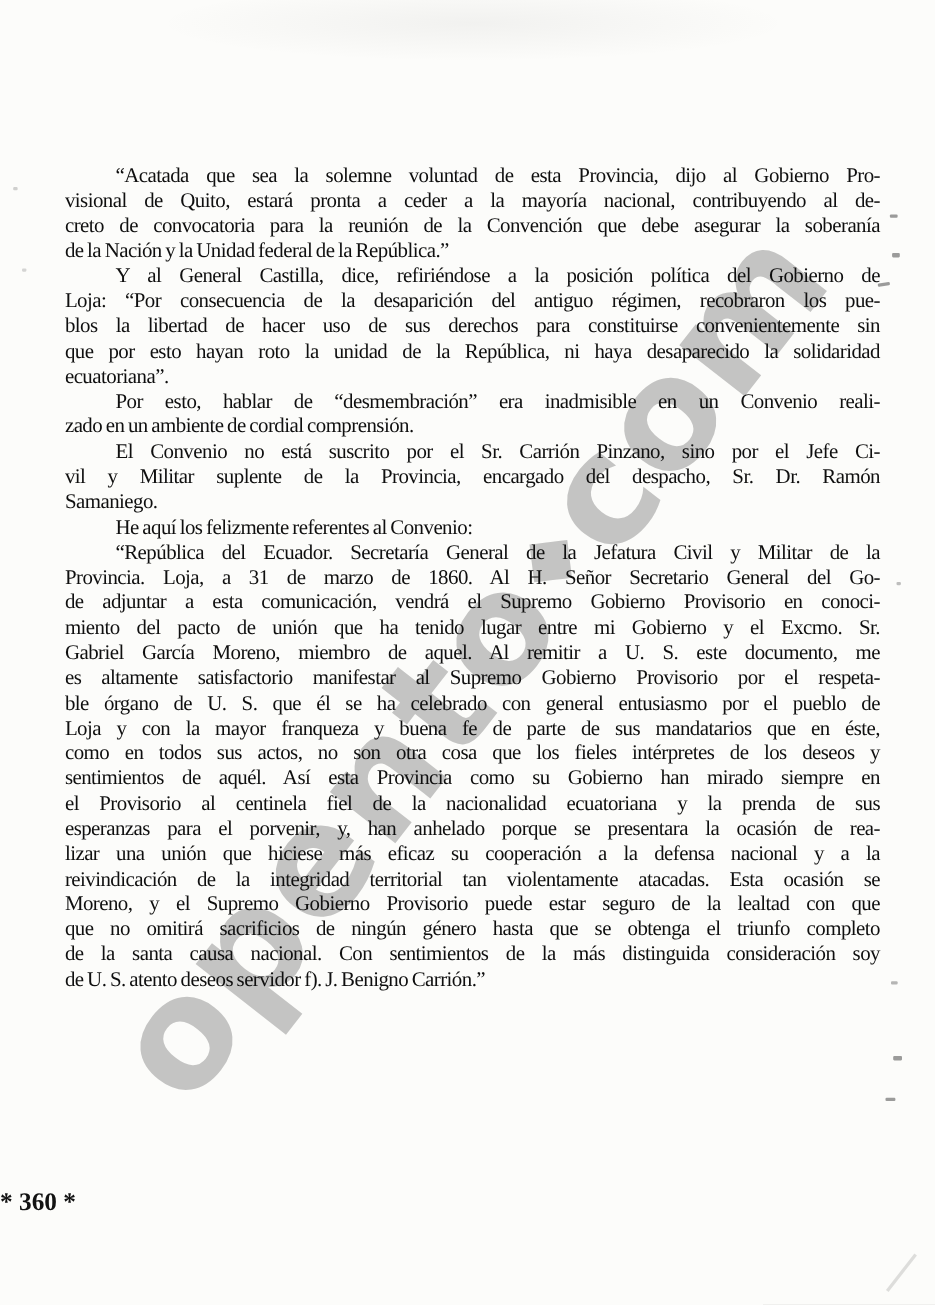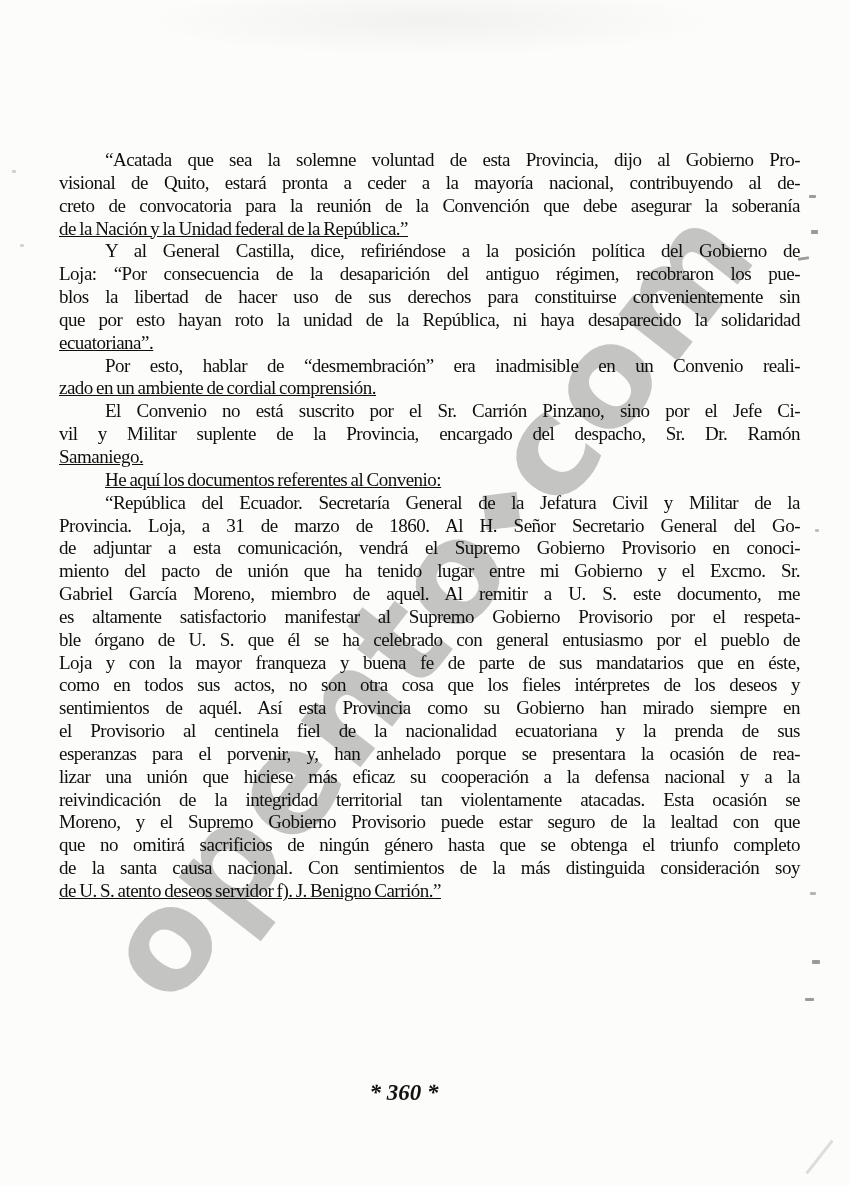--- a/index.html
+++ b/index.html
@@ -50,33 +50,32 @@
     letter-spacing: -0.5px;
     word-spacing: -1px;
   }
   .line {
     height: 22.85px;
     line-height: 22.85px;
     text-align: justify;
     text-align-last: justify;
   }
   .line.first { text-indent: 46px; }
-  .line.last  { text-align-last: left; text-decoration: underline; }
+  .line.last  { text-align-last: left; }
   
   .footer {
     position: absolute;
     top: 1080px;
     left: 0;
     width: 808px;
-    text-align: center;
+    text-align: left;
     font-weight: bold;
     font-size: 23px;
     color: #121212;
     z-index: 2;
-    font-style: italic;
   }
   
   .speck {
     position: absolute;
     background: #4a4a4a;
     opacity: 0.55;
     border-radius: 1px;
     z-index: 3;
   }
   .noise-top {
@@ -115,21 +114,21 @@
       <div class="line first">Y al General Castilla, dice, refiriéndose a la posición política del Gobierno de</div>
       <div class="line">Loja: “Por consecuencia de la desaparición del antiguo régimen, recobraron los pue-</div>
       <div class="line">blos la libertad de hacer uso de sus derechos para constituirse convenientemente sin</div>
       <div class="line">que por esto hayan roto la unidad de la República, ni haya desaparecido la solidaridad</div>
       <div class="line last">ecuatoriana”.</div>
       <div class="line first">Por esto, hablar de “desmembración” era inadmisible en un Convenio reali-</div>
       <div class="line last">zado en un ambiente de cordial comprensión.</div>
       <div class="line first">El Convenio no está suscrito por el Sr. Carrión Pinzano, sino por el Jefe Ci-</div>
       <div class="line">vil y Militar suplente de la Provincia, encargado del despacho, Sr. Dr. Ramón</div>
       <div class="line last">Samaniego.</div>
-      <div class="line first last">He aquí los documentos referentes al Convenio:</div>
+      <div class="line first last">He aquí los felizmente referentes al Convenio:</div>
       <div class="line first">“República del Ecuador.  Secretaría General de la Jefatura Civil y Militar de la</div>
       <div class="line">Provincia.  Loja, a 31 de marzo de 1860.  Al H. Señor Secretario General del Go-</div>
       <div class="line">de adjuntar a esta comunicación, vendrá el Supremo Gobierno Provisorio en conoci-</div>
       <div class="line">miento del pacto de unión que ha tenido lugar entre mi Gobierno y el Excmo. Sr.</div>
       <div class="line">Gabriel García Moreno, miembro de aquel.  Al remitir a U. S. este documento, me</div>
       <div class="line">es altamente satisfactorio manifestar al Supremo Gobierno Provisorio por el respeta-</div>
       <div class="line">ble órgano de U. S. que él se ha celebrado con general entusiasmo por el pueblo de</div>
       <div class="line">Loja y con la mayor franqueza y buena fe de parte de sus mandatarios que en éste,</div>
       <div class="line">como en todos sus actos, no son otra cosa que los fieles intérpretes de los deseos y</div>
       <div class="line">sentimientos de aquél.  Así esta Provincia como su Gobierno han mirado siempre en</div>

